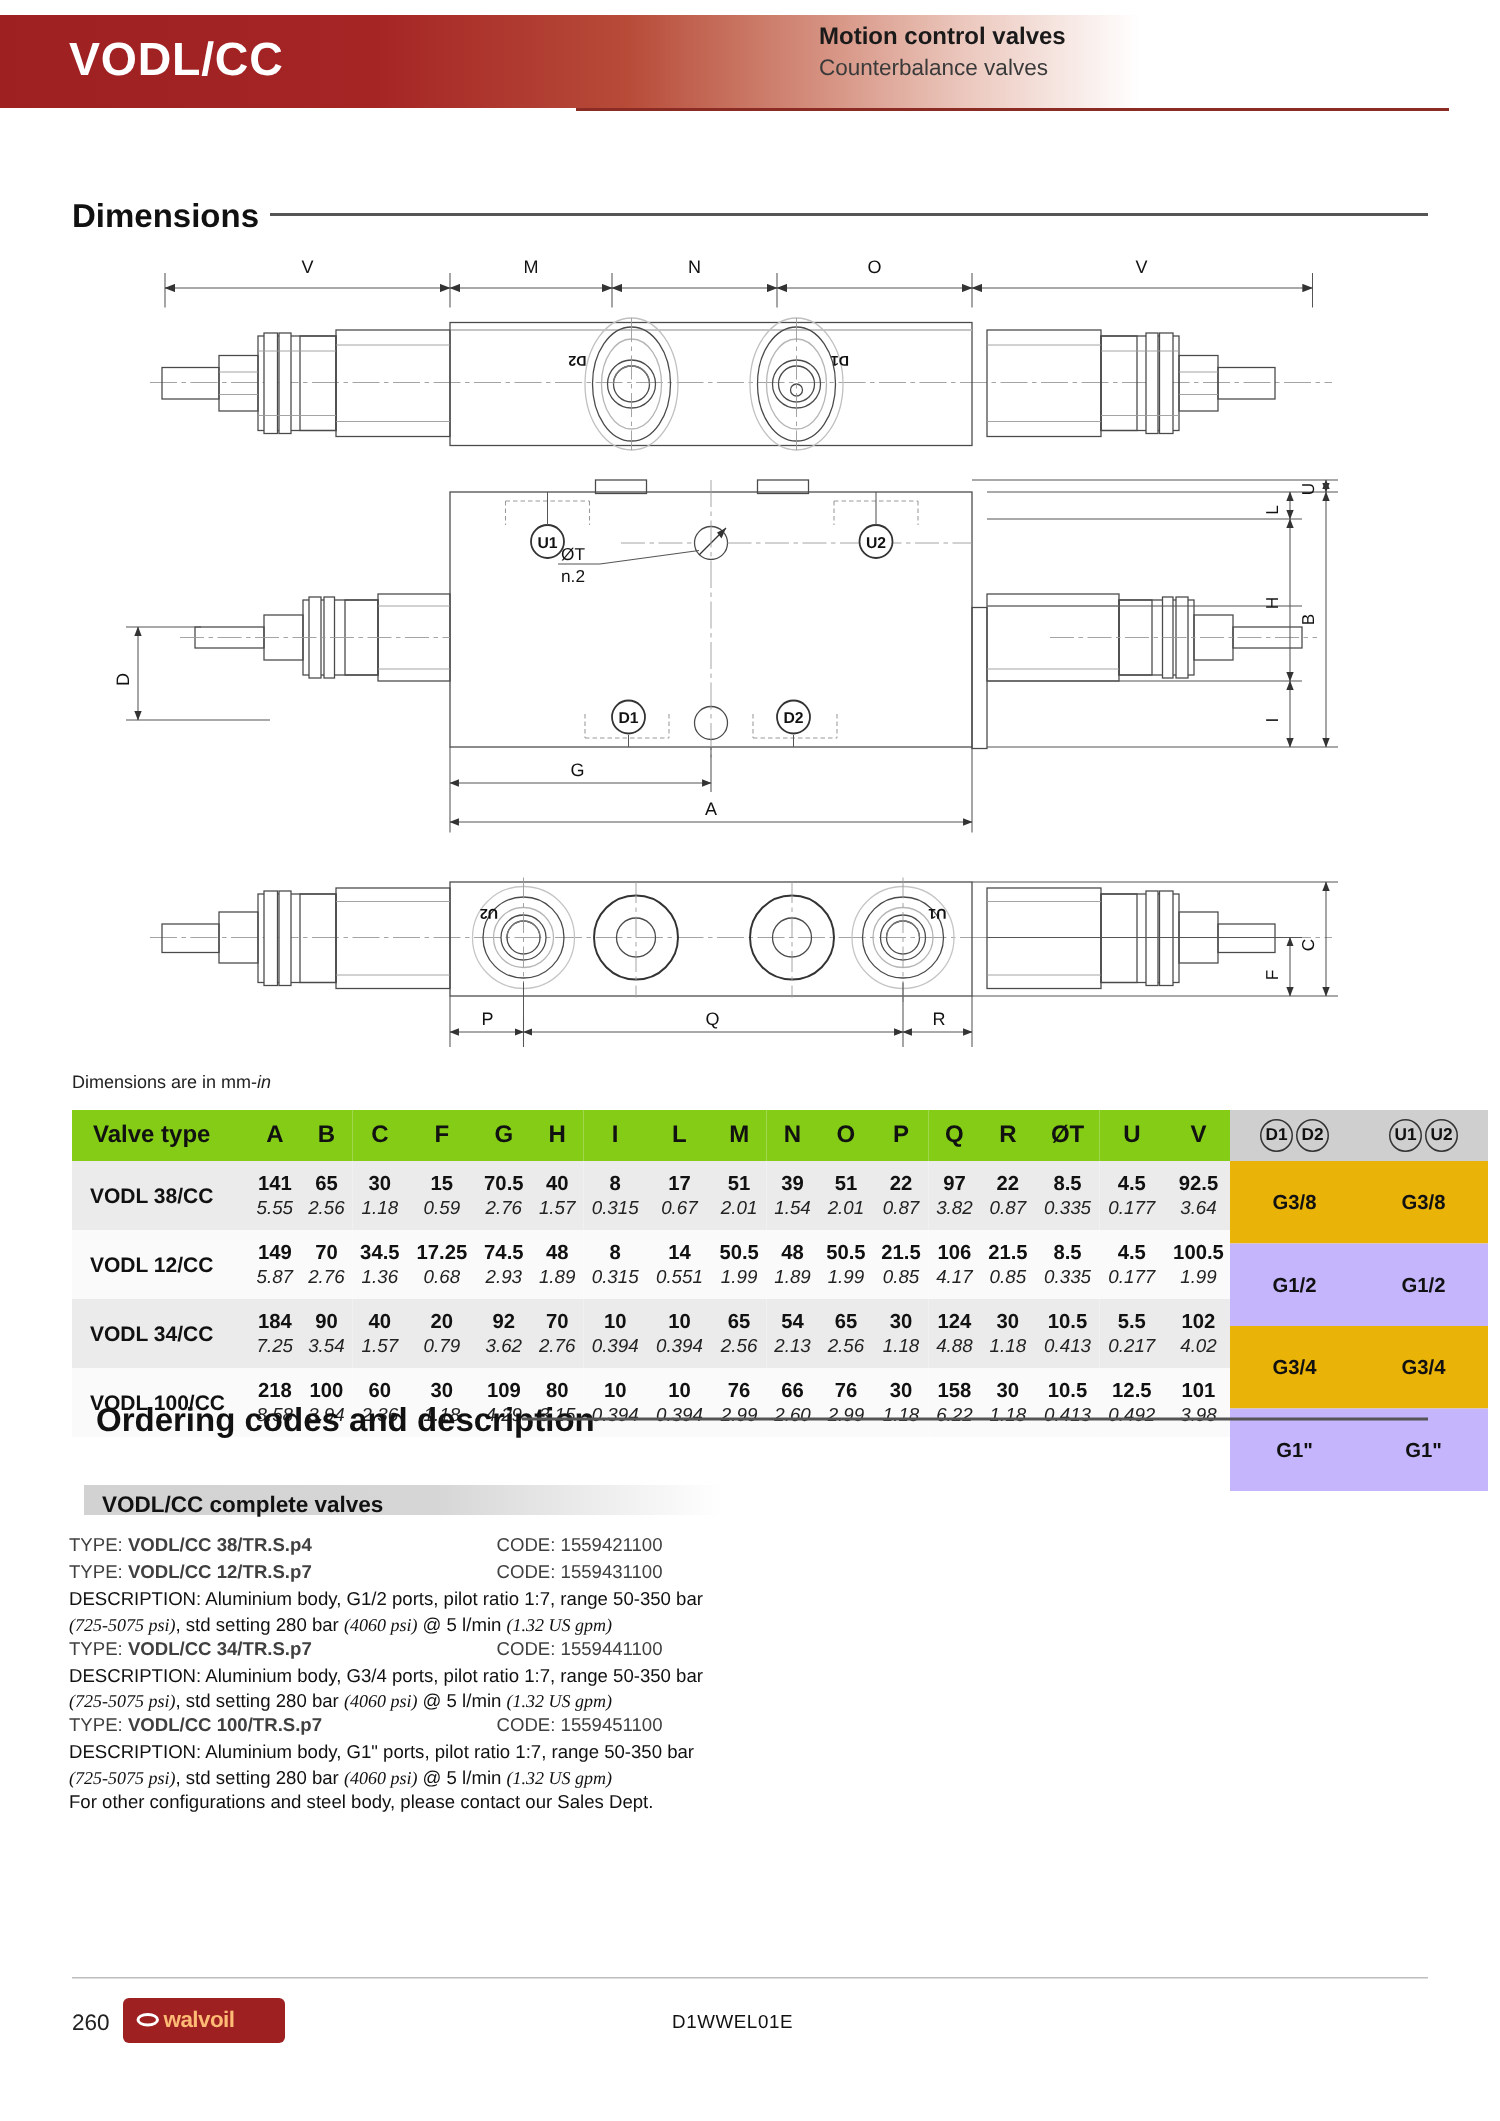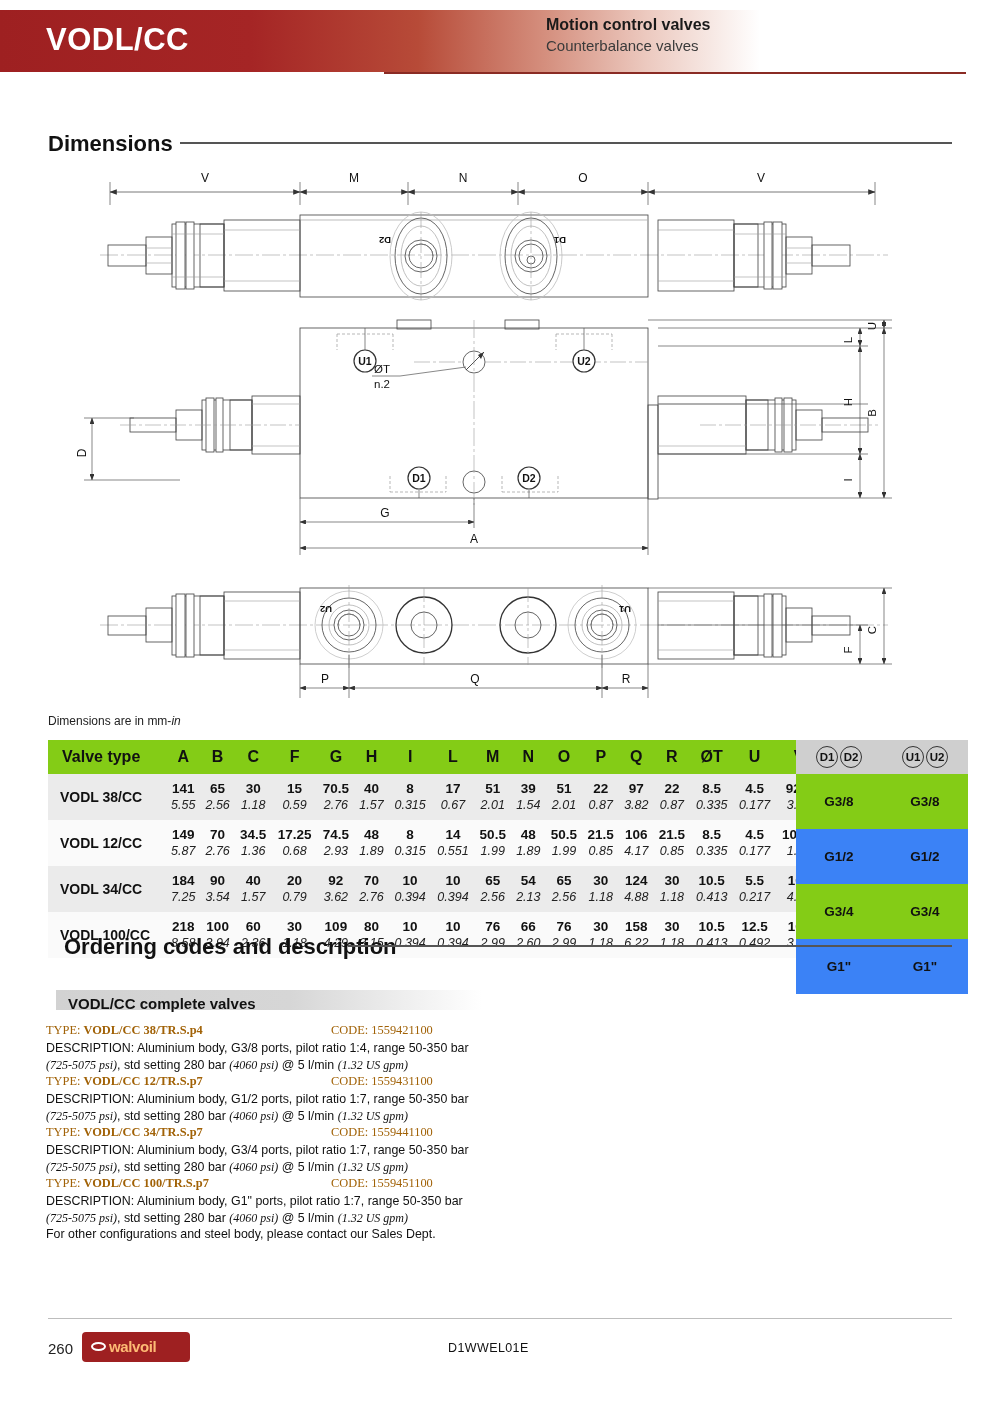--- a/index.html
+++ b/index.html
@@ -75,33 +75,33 @@
   td.vtype {
     text-align: left !important; padding-left: 12px !important;
     font-size: 14px; font-weight: bold; color: #111;
   }
   .mm  { font-size: 13.5px; font-weight: bold; color: #111; line-height: 16px; }
   .inch{ font-size: 12.5px; font-style: italic; color: #222; line-height: 16px; }
   table.dims td.cell { padding: 7px 2px 7px 2px; }
 
   
   table.ports {
-    position: absolute; left: 796px; top: 740px;
+    position: absolute; left: 820px; top: 740px;
     border-collapse: collapse; width: 172px;
   }
   table.ports th {
     background: #cfcfcf; height: 34px; padding: 0;
     text-align: center; vertical-align: middle;
   }
   table.ports td {
     text-align: center; font-size: 13.5px; font-weight: bold;
     color: #111; padding: 0; height: 55px; vertical-align: middle;
   }
-  table.ports tr.r-odd td { background: #84cc16; }
-  table.ports tr.r-even td { background: #3b82f6; }
+  table.ports tr.r-odd td { background: #eab308; }
+  table.ports tr.r-even td { background: #c4b5fd; }
   .circ {
     display: inline-block; width: 22px; height: 22px;
     border: 1.4px solid #333; border-radius: 50%;
     font-size: 11.5px; font-weight: bold; line-height: 20px;
     text-align: center; color: #111; margin: 0 1px;
   }
 
   
   .order-banner {
     position: absolute; left: 56px; top: 990px;
@@ -109,22 +109,22 @@
     background: linear-gradient(to right, #d2d2d2 0%, #d6d6d6 55%, #ffffff 100%);
   }
   .order-banner span {
     position: absolute; left: 12px; top: 5px;
     font-size: 15px; font-weight: bold; color: #111;
   }
   .order-list {
     position: absolute; left: 46px; top: 1022px; width: 480px;
   }
   .ord-type {
-    font-size: 12.4px; color: #a16207; margin-top: 1px;
-    position: relative; height: 17px; font-family: Liberation Serif, serif;
+    font-size: 12.4px; color: #404040; margin-top: 1px;
+    position: relative; height: 17px;
   }
   .ord-type .lbl { font-weight: normal; }
   .ord-type .val { font-weight: bold; }
   .ord-type .code {
     position: absolute; left: 285px; top: 0; font-weight: normal;
   }
   .ord-desc {
     font-size: 12.4px; color: #111; line-height: 16.5px;
     width: 432px;
   }
@@ -825,21 +825,20 @@
 
 <div class="section-title" style="left:48px; top:934px;margin-left:16px;">Ordering codes and description</div>
 <div class="section-rule" style="left:348px; top:945px; width:604px;"></div>
 
 <div class="order-banner">
   <span>VODL/CC complete valves</span>
 </div>
 
 <div class="order-list" id="order-list">
     <div class="ord-type"><span class="lbl">TYPE:</span> <span class="val">VODL/CC 38/TR.S.p4</span><span class="code"><span>CODE:</span> <span>1559421100</span></span></div>
-    <div class="ord-desc"><span>DESCRIPTION:</span> <span>Aluminium body, G3/8 ports, pilot ratio 1:4, range 50-350 bar </span><i>(725-5075 psi)</i><span>, std setting 280 bar </span><i>(4060 psi)</i><span> @ 5 l/min </span><i>(1.32 US gpm)</i></div>
     <div class="ord-type"><span class="lbl">TYPE:</span> <span class="val">VODL/CC 12/TR.S.p7</span><span class="code"><span>CODE:</span> <span>1559431100</span></span></div>
     <div class="ord-desc"><span>DESCRIPTION:</span> <span>Aluminium body, G1/2 ports, pilot ratio 1:7, range 50-350 bar </span><i>(725-5075 psi)</i><span>, std setting 280 bar </span><i>(4060 psi)</i><span> @ 5 l/min </span><i>(1.32 US gpm)</i></div>
     <div class="ord-type"><span class="lbl">TYPE:</span> <span class="val">VODL/CC 34/TR.S.p7</span><span class="code"><span>CODE:</span> <span>1559441100</span></span></div>
     <div class="ord-desc"><span>DESCRIPTION:</span> <span>Aluminium body, G3/4 ports, pilot ratio 1:7, range 50-350 bar </span><i>(725-5075 psi)</i><span>, std setting 280 bar </span><i>(4060 psi)</i><span> @ 5 l/min </span><i>(1.32 US gpm)</i></div>
     <div class="ord-type"><span class="lbl">TYPE:</span> <span class="val">VODL/CC 100/TR.S.p7</span><span class="code"><span>CODE:</span> <span>1559451100</span></span></div>
     <div class="ord-desc"><span>DESCRIPTION:</span> <span>Aluminium body, G1" ports, pilot ratio 1:7, range 50-350 bar </span><i>(725-5075 psi)</i><span>, std setting 280 bar </span><i>(4060 psi)</i><span> @ 5 l/min </span><i>(1.32 US gpm)</i></div>
     <div class="ord-foot">For other configurations and steel body, please contact our Sales Dept.</div>
   </div>
 
 <div class="footer-rule"></div>

